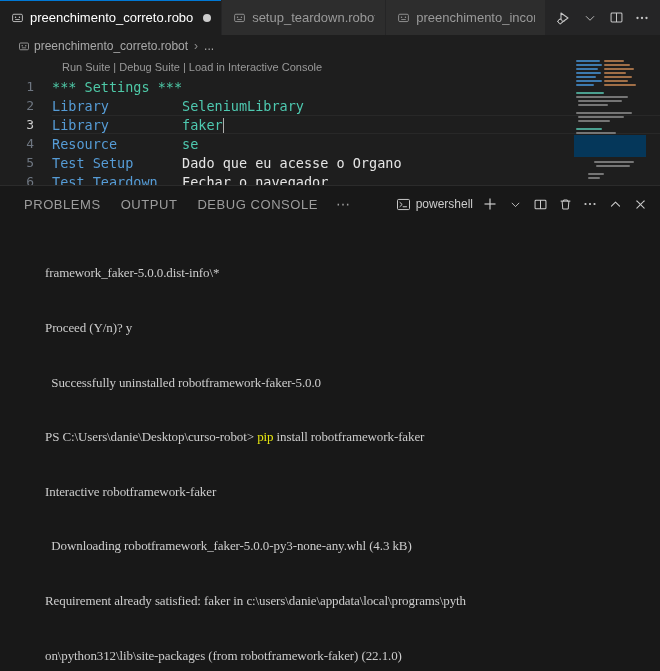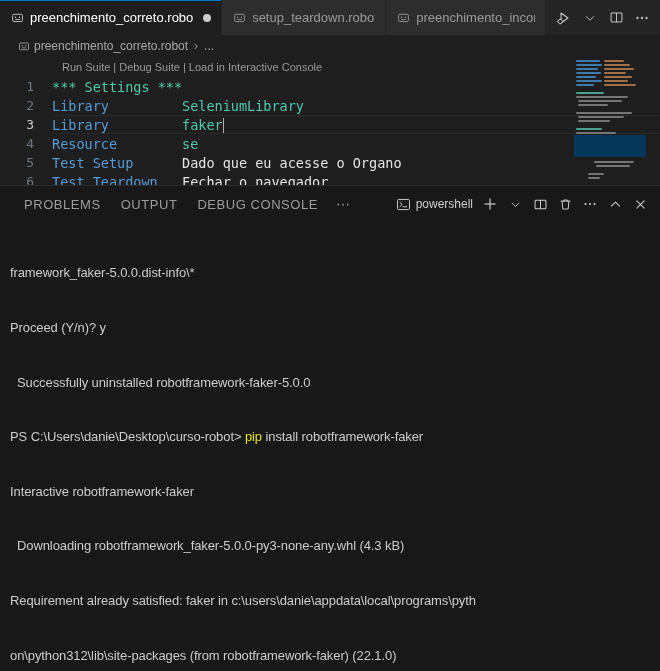--- a/index.html
+++ b/index.html
@@ -103,22 +103,22 @@
   }
   .ptab-more { display: flex; align-items: center; padding: 0 8px; color: #9d9d9d; font-size: 14px; letter-spacing: 1px; }
   .panel-actions { margin-left: auto; display: flex; align-items: center; gap: 1px; padding-right: 8px; }
   .shell-chip { display: flex; align-items: center; gap: 5px; font-size: 12px; color: #cccccc; padding: 0 4px 0 2px; }
   .pact { width: 24px; height: 24px; display: flex; align-items: center; justify-content: center; color: #cccccc; }
 
   
   .terminal {
     flex: 1 1 auto; min-height: 0; overflow: hidden;
     padding: 6px 0 0 10px; background: #181818;
-    font-family: Liberation Sans, sans-serif; font-size: 13px; line-height: 18.2px;
-    color: #cccccc; white-space: pre; letter-spacing: -0.1px;
+    font-family: Liberation Serif, serif; font-size: 13px; line-height: 18.2px;
+    color: #cccccc; white-space: pre; letter-spacing: -0.1px; margin-left: 35px;
   }
   .tline { height: 18.2px; white-space: pre; }
   .tl-yellow { color: #e5e510; }
 </style>
 </head>
 <body>
 
 <div id="app">
 
   <div class="tabbar">

